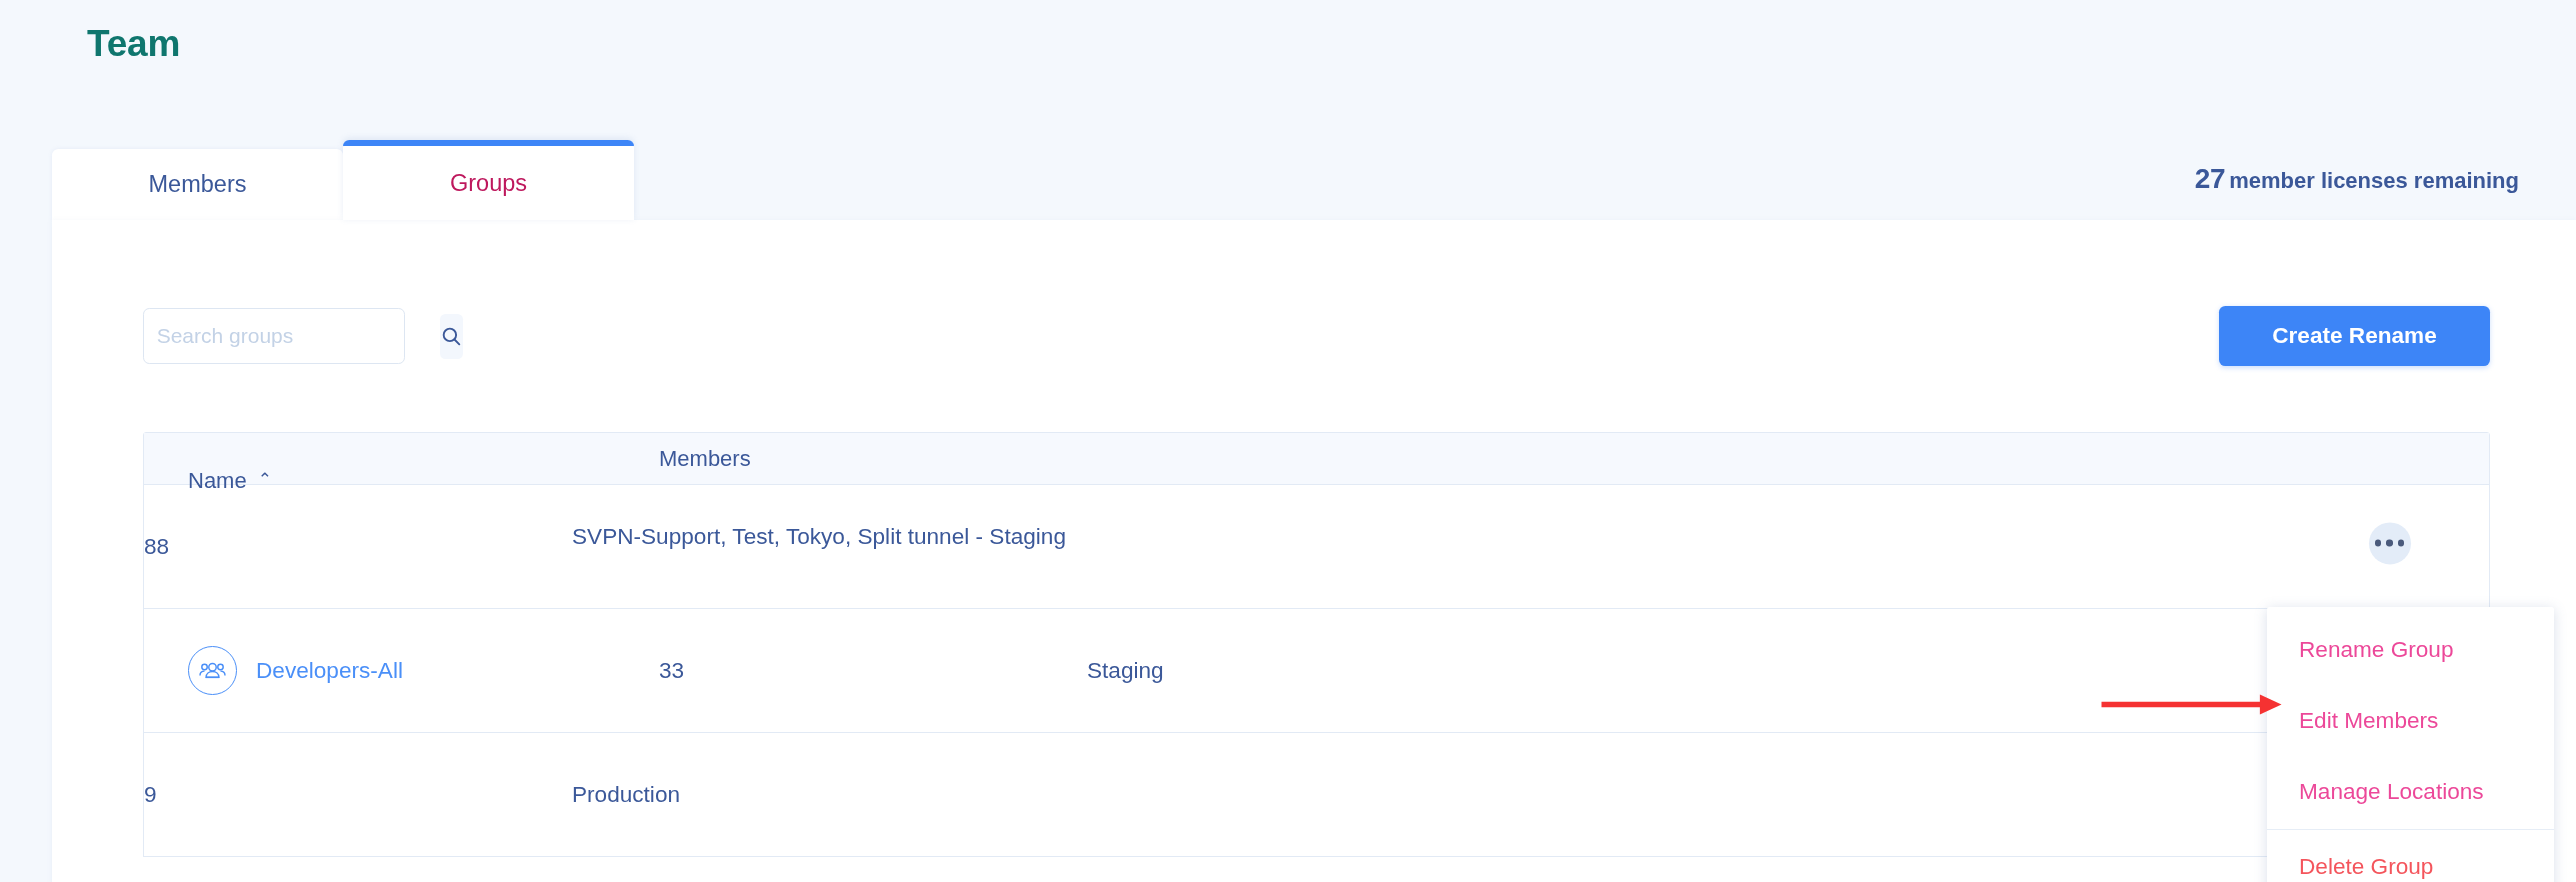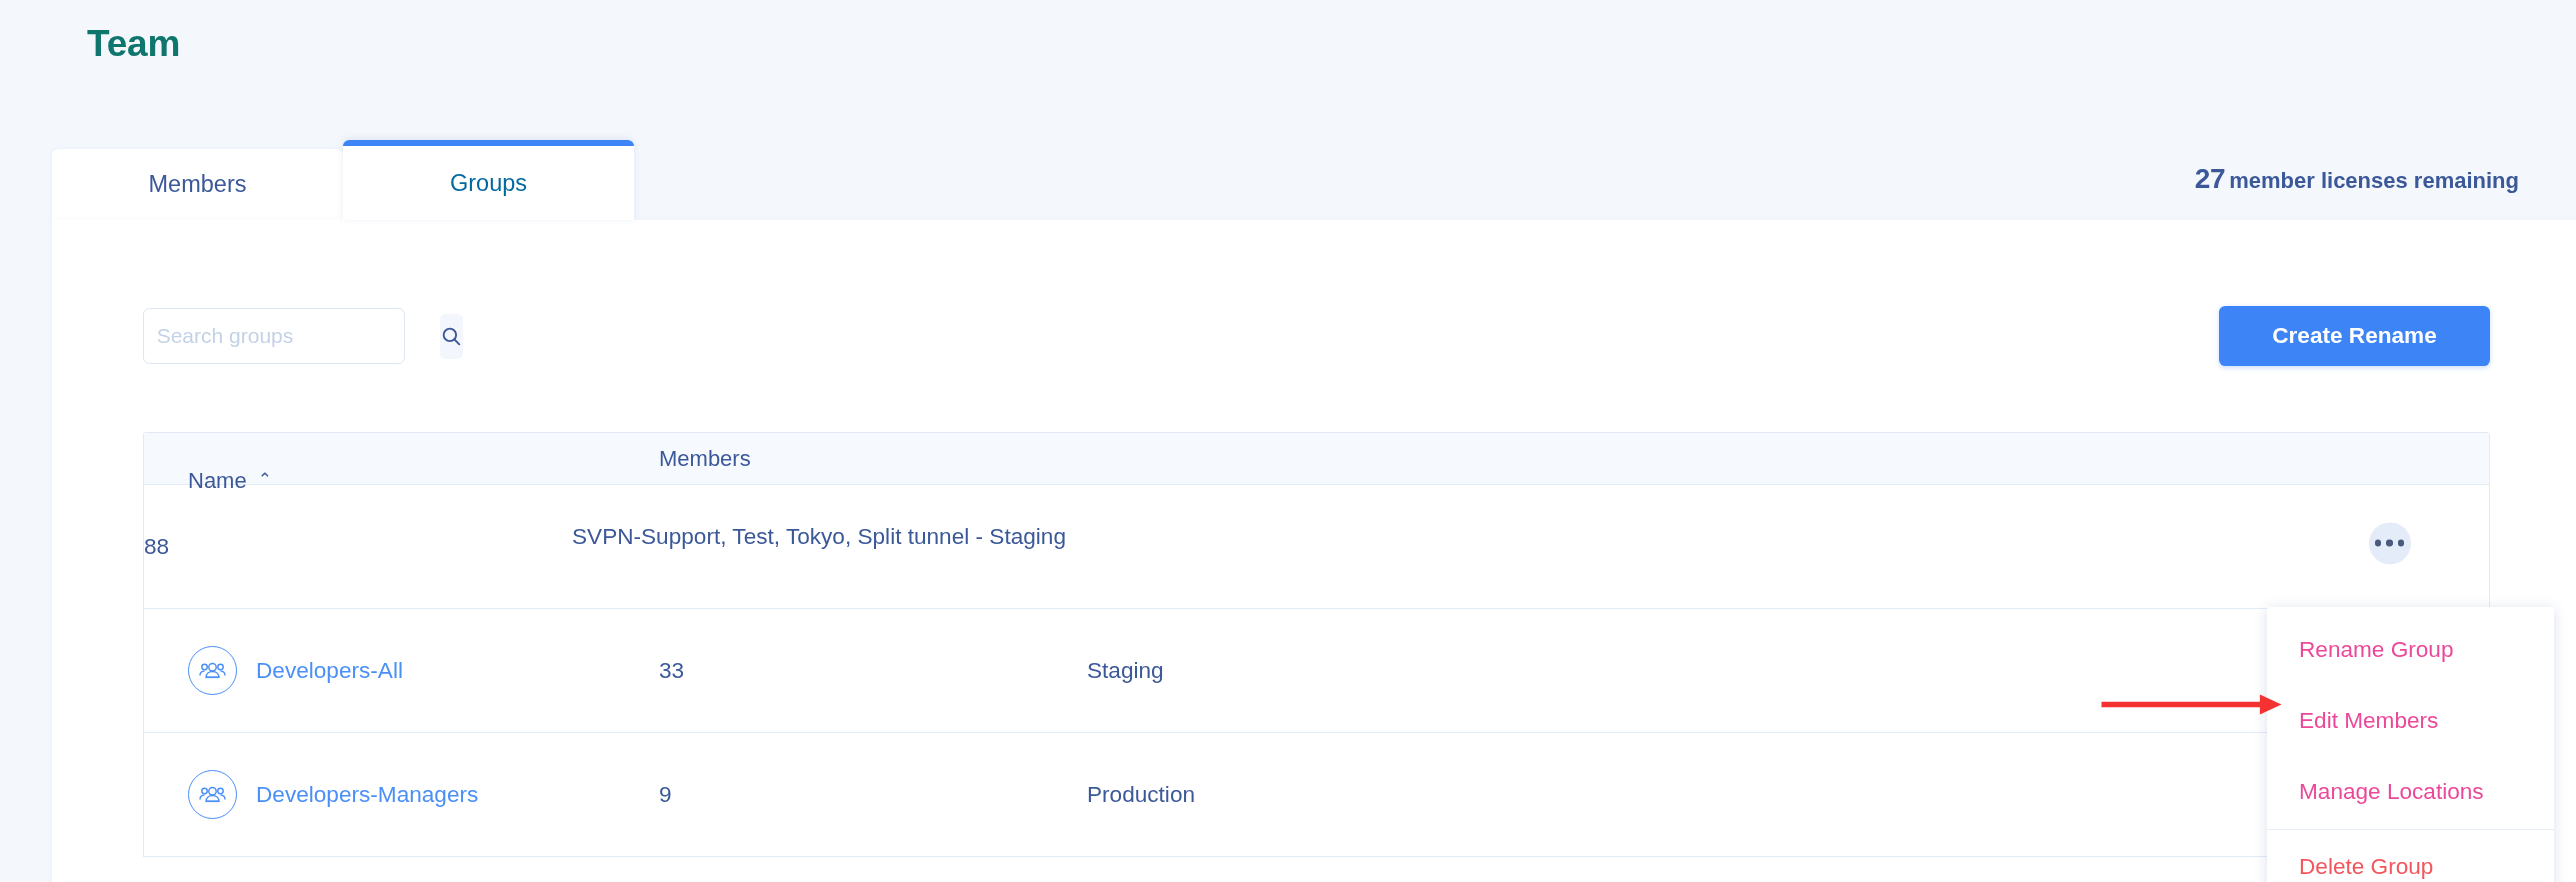--- a/index.html
+++ b/index.html
@@ -50,21 +50,21 @@
     font-size: 23.5px;
     color: #3b5899;
     font-weight: 500;
     box-shadow: 0 0 4.5px rgba(120,150,200,0.13);
     position: relative;
     cursor: pointer;
   }
 
   .tab.active {
     height: 80px;
-    color: #0369a1;
+    color: #be185d;
     border-top: 6.3px solid #3d85f7;
     z-index: 4;
     box-shadow: 0 -1.8px 6.3px rgba(120,150,200,0.16);
   }
 
   
   .content-card {
     position: absolute;
     left: 52px;
     top: 220px;
@@ -355,34 +355,20 @@
         </svg>
       </span>
       <a class="group-link">Developers-All</a>
     </div>
     <div class="col-members cell-count">33</div>
     <div class="col-location cell-location flat">Staging</div>
     <div class="col-actions"></div>
   </div>
 
   <div class="t-row t-body-row">
-    <div class="col-name">
-      <span class="group-avatar">
-        <svg width="29" height="29" viewBox="0 0 32 32" fill="none" stroke="#4a8ff8" stroke-width="1.6">
-          <circle cx="16" cy="12.4" r="4.1"></circle>
-          <path d="M9 23.5c0-3.9 3.1-6.3 7-6.3s7 2.4 7 6.3z"></path>
-          <circle cx="7.2" cy="12.1" r="3"></circle>
-          <path d="M2.2 21.4c0-2.9 2.2-4.7 5-4.7"></path>
-          <circle cx="24.8" cy="12.1" r="3"></circle>
-          <path d="M29.8 21.4c0-2.9-2.2-4.7-5-4.7"></path>
-          <line x1="8.5" y1="23.6" x2="23.5" y2="23.6"></line>
-        </svg>
-      </span>
-      <a class="group-link">Developers-Managers</a>
-    </div>
     <div class="col-members cell-count">9</div>
     <div class="col-location cell-location flat">Production</div>
     <div class="col-actions"></div>
   </div>
 
 </div>
 
 <div class="dropdown">
   <div class="dd-item">Rename Group</div>
   <div class="dd-item">Edit Members</div>

